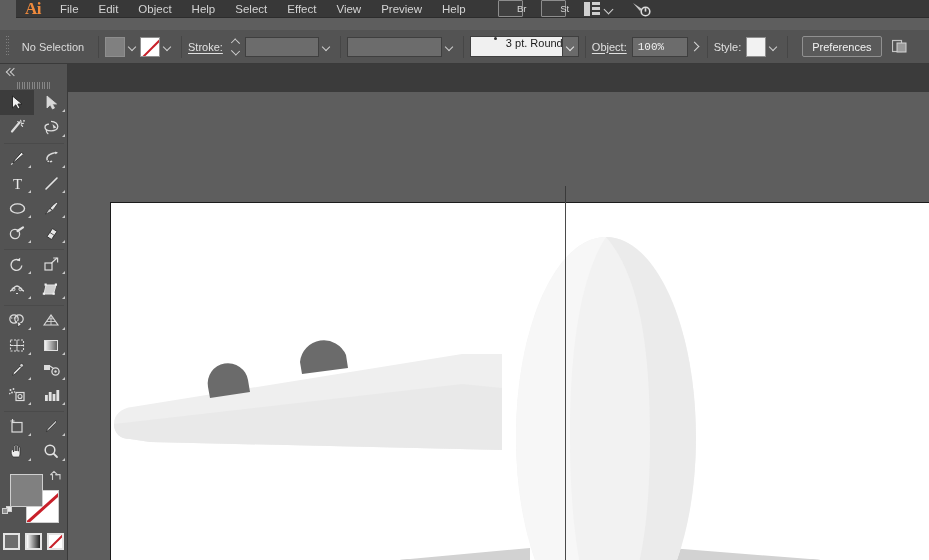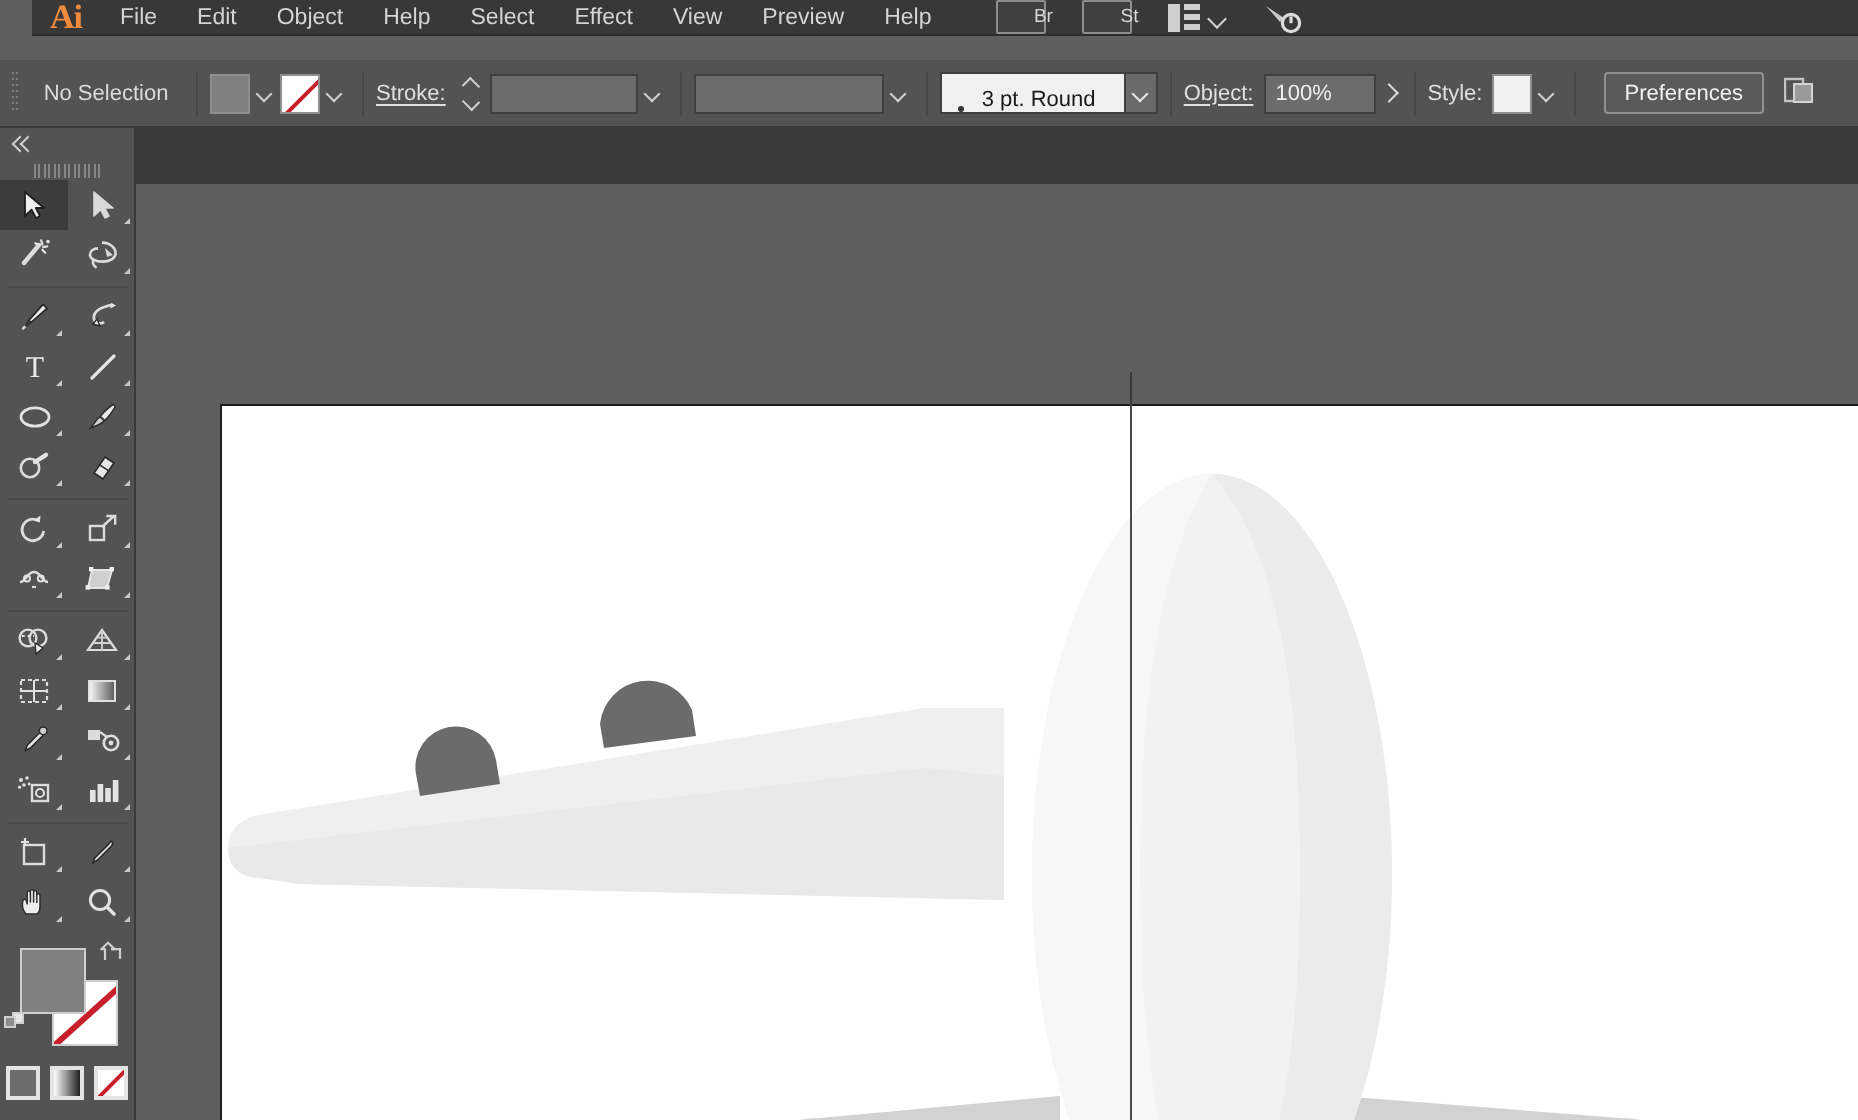--- a/index.html
+++ b/index.html
@@ -84,21 +84,21 @@
     border-left:1.4px solid #d0d0d0; border-top:1.4px solid #d0d0d0;
   }
   .stepper::before { top:3px; transform:rotate(45deg); }
   .stepper::after { top:11px; transform:rotate(-135deg); }
   .field-dark {
     height:20px; background:#6c6c6c; border:1px solid #3f3f3f;
     display:flex; align-items:center; padding:0 5px; font-size:11px; color:#efefef;
   }
   .field-light {
     height:21px; background:#f0f0f0; border:1px solid #3f3f3f; color:#1a1a1a;
-    display:flex; align-items:flex-end; padding:0 8px; font-size:11px; white-space:nowrap;
+    display:flex; align-items:flex-start; padding:0 23px; font-size:11px; white-space:nowrap;
   }
   .bullet-dot {
     width:3px; height:3px; border-radius:50%; background:#333; margin-right:9px; flex:none;
   }
   .chev-dark {
     width:16px; height:21px; background:#6a6a6a; border:1px solid #3f3f3f; border-left:none;
     position:relative;
   }
   .chev-dark::after {
     content:""; position:absolute; left:4px; top:7px; width:5px; height:5px;
@@ -287,21 +287,21 @@
 
     <div class="sep"></div>
     <div class="field-light" style="width:93px;">
       <span class="bullet-dot"></span>
       <span>3 pt. Round</span>
     </div>
     <div class="chev-dark"></div>
 
     <div class="sep"></div>
     <div class="lbl lbl-u" style="margin-right:5px;">Object:</div>
-    <div class="field-dark" style="width:56px;">100%</div>
+    <div class="field-dark" style="width:56px;font-family:Liberation Mono, monospace;">100%</div>
     <div class="arrow-r"></div>
 
     <div class="sep"></div>
     <div class="lbl" style="margin-right:5px;">Style:</div>
     <div class="style-swatch"></div>
     <div class="mini-chev"></div>
 
     <div class="sep"></div>
     <div class="btn" style="margin-left:8px;">Preferences</div>
 

